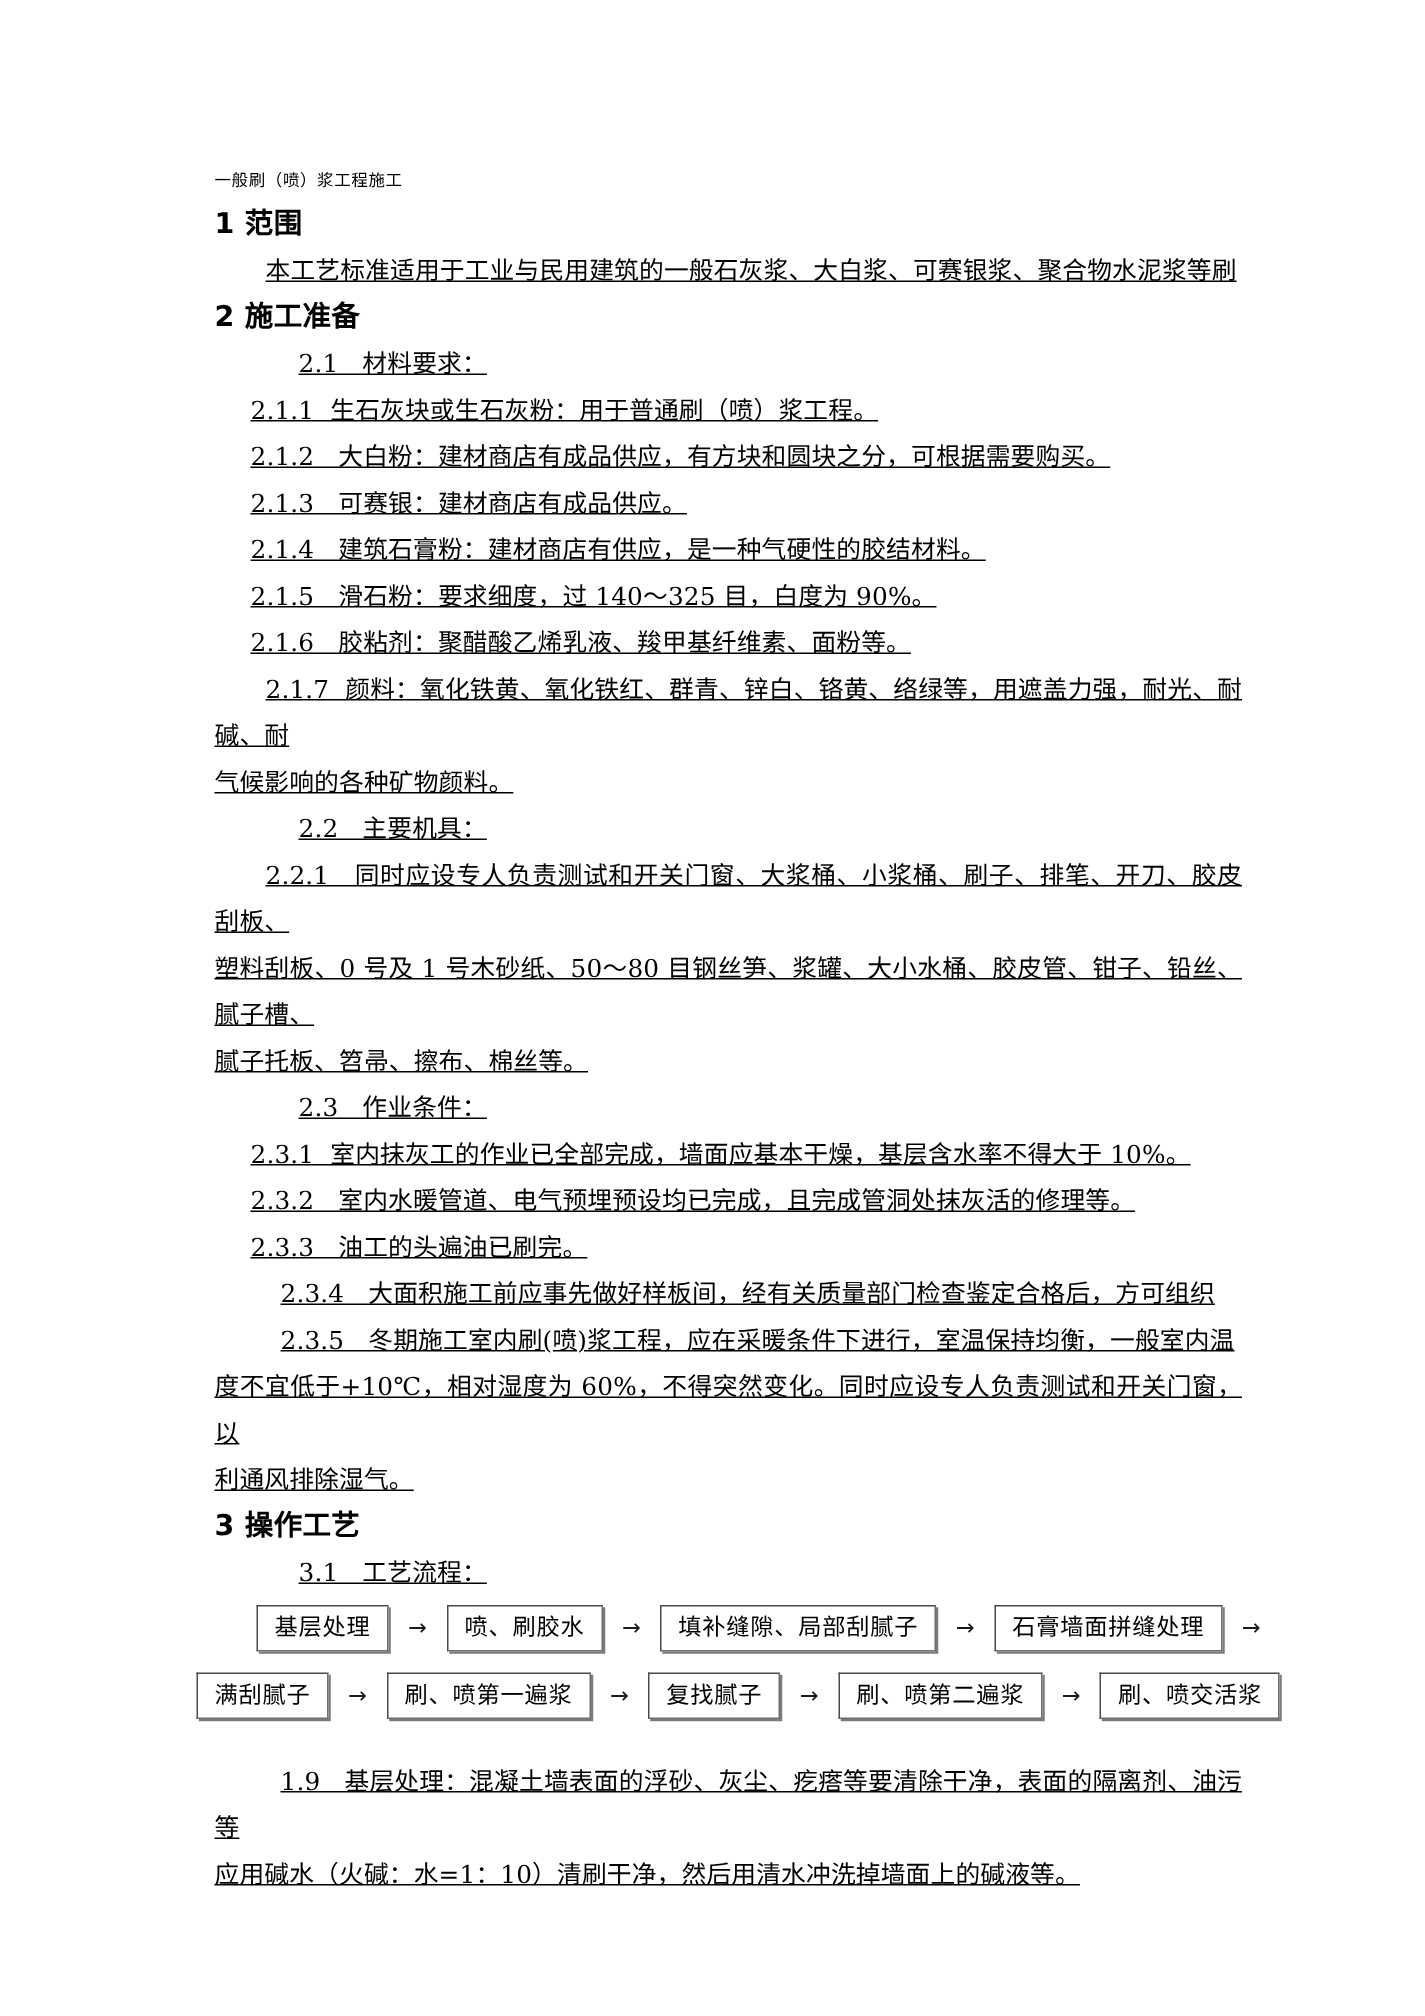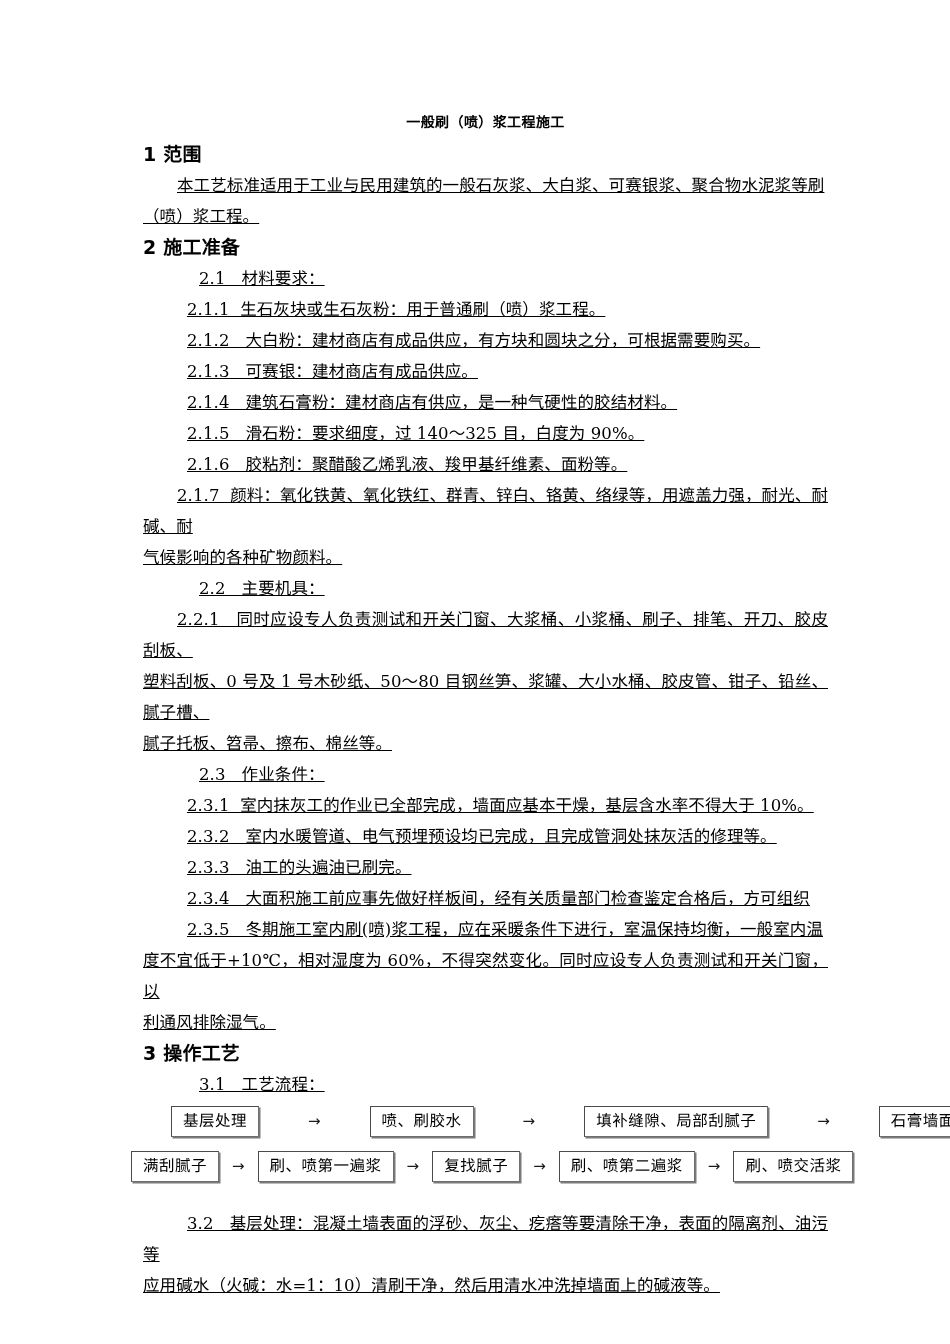--- a/index.html
+++ b/index.html
@@ -19,26 +19,26 @@
   .page {
     position: relative;
     width: 950px;
     height: 1344px;
     background: #ffffff;
     box-sizing: border-box;
     padding: 112px 122px 0 143px;
   }
 
   .doc-title {
-    text-align: center;
-    font-size: 14px;
+    text-align: left;
+    font-size: 11px;
     line-height: 1.55;
     letter-spacing: 0.4px;
     margin: 0 0 5px 0;
-    font-weight: 700;
+    font-weight: 400;
     font-family: "DejaVu Serif", "Liberation Serif", serif;
   }
 
   
   .line {
     font-size: 16.5px;
     line-height: 31px;
     letter-spacing: 0.1px;
     margin: 0;
     font-family: "DejaVu Serif", "Liberation Serif", serif;
@@ -51,21 +51,21 @@
   .h1 {
     font-size: 19px;
     line-height: 31px;
     margin: 0;
     font-weight: bold;
     font-family: "DejaVu Sans", "Liberation Sans", sans-serif;
     letter-spacing: 0.2px;
   }
 
   .ind-0  { margin-left: 0; }
-  .ind-2b { margin-left: 44px; }
+  .ind-2b { margin-left: 24px; }
   .ind-3  { margin-left: 56px; }
 
   .hang {
     margin-left: 0;
     text-indent: 44px;
   }
   .hang-sm {
     margin-left: 0;
     text-indent: 34px;
   }
@@ -74,21 +74,21 @@
   .flow {
     margin: 6px 0 0 0;
     padding: 0;
   }
   .flow-row {
     display: flex;
     align-items: center;
     margin-bottom: 14px;
     white-space: nowrap;
   }
-  .flow-row.row1 { margin-left: 28px; gap: 36px; }
+  .flow-row.row1 { margin-left: 28px; }
   .flow-row.row2 { margin-left: -12px; }
 
   .flow-box {
     border: 1px solid #4a4a4a;
     border-right-color: #6f6f6f;
     border-bottom-color: #6f6f6f;
     box-shadow: 1.5px 1.5px 0 0 #7b7b7b;
     padding: 3px 11px 4px 11px;
     font-size: 15.5px;
     line-height: 22px;
@@ -112,21 +112,20 @@
 </style>
 </head>
 <body>
 
 <div class="page">
 
   <h1 class="doc-title">一般刷（喷）浆工程施工</h1>
 
   <p class="h1 ind-0">1   范围</p>
   <p class="line hang-sm">本工艺标准适用于工业与民用建筑的一般石灰浆、大白浆、可赛银浆、聚合物水泥浆等刷</p>
-  <p class="line ind-0">（喷）浆工程。</p>
 
   <p class="h1 ind-0">2  施工准备</p>
 
   <p class="line ind-3">2.1   材料要求：</p>
   <p class="line ind-2b">2.1.1  生石灰块或生石灰粉：用于普通刷（喷）浆工程。</p>
   <p class="line ind-2b">2.1.2   大白粉：建材商店有成品供应，有方块和圆块之分，可根据需要购买。</p>
   <p class="line ind-2b">2.1.3   可赛银：建材商店有成品供应。</p>
   <p class="line ind-2b">2.1.4   建筑石膏粉：建材商店有供应，是一种气硬性的胶结材料。</p>
   <p class="line ind-2b">2.1.5   滑石粉：要求细度，过 140～325 目，白度为 90%。</p>
   <p class="line ind-2b">2.1.6   胶粘剂：聚醋酸乙烯乳液、羧甲基纤维素、面粉等。</p>
@@ -172,16 +171,16 @@
       <div class="flow-arrow">→</div>
       <div class="flow-box">刷、喷第二遍浆</div>
       <div class="flow-arrow">→</div>
       <div class="flow-box">刷、喷交活浆</div>
     </div>
 
   </div>
 
   <div class="gap-after-flow"></div>
 
-  <p class="line hang">3.2   基层处理：混凝土墙表面的浮砂、灰尘、疙瘩等要清除干净，表面的隔离剂、油污等</p>
+  <p class="line hang">1.9   基层处理：混凝土墙表面的浮砂、灰尘、疙瘩等要清除干净，表面的隔离剂、油污等</p>
   <p class="line ind-0">应用碱水（火碱：水=1：10）清刷干净，然后用清水冲洗掉墙面上的碱液等。</p>
 
 </div>
 
 </body></html>

